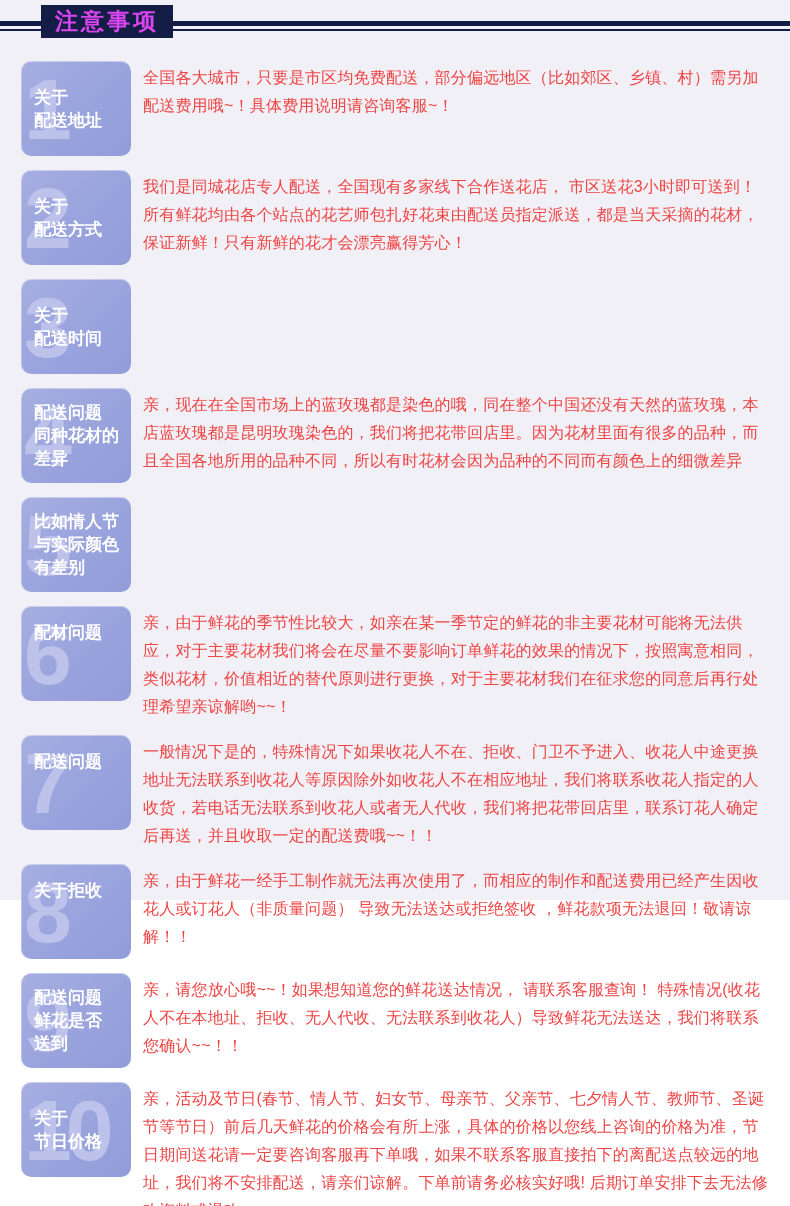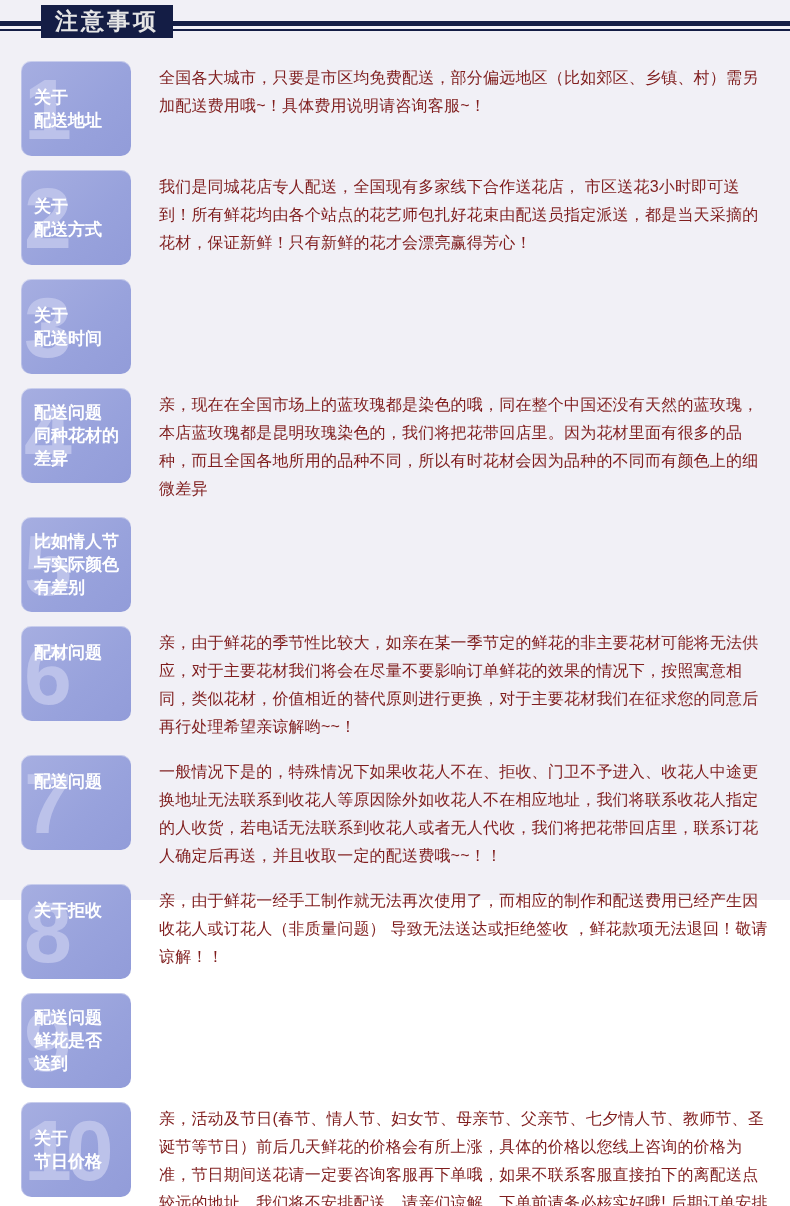--- a/index.html
+++ b/index.html
@@ -33,21 +33,21 @@
     height: 2px;
     background: #141d45;
   }
   .title-box {
     position: absolute;
     left: 41px;
     top: 0;
     width: 132px;
     height: 33px;
     background: #141d45;
-    color: #e5e5e5;
+    color: #d946ef;
     font-size: 23px;
     font-weight: bold;
     letter-spacing: 3px;
     display: flex;
     align-items: center;
     justify-content: center;
   }
 
   
   .sections {
@@ -93,26 +93,26 @@
     color: #ffffff;
     font-weight: bold;
     font-size: 17px;
     line-height: 23px;
   }
   .row.single .label-text {
     justify-content: flex-start;
     padding-top: 15px;
   }
   .body-text {
-    margin: 0 0 0 28px;
+    margin: 0 0 0 12px;
     padding-top: 3px;
     flex: 1;
     font-size: 16px;
     line-height: 28px;
-    color: #7f1d1d;
+    color: #ef4444;
     letter-spacing: 0.2px;
   }
 </style>
 </head>
 <body>
 
 <div class="page">
 
   <div class="header-rule">
     <div class="rule-thick"></div>
@@ -209,20 +209,21 @@
 
     <div class="row">
       <div class="label-box">
         <span class="big-num">9</span>
         <div class="label-text">
           <span>配送问题</span>
           <span>鲜花是否</span>
           <span>送到</span>
         </div>
       </div>
+      <p class="body-text">亲，请您放心哦~~！如果想知道您的鲜花送达情况， 请联系客服查询！ 特殊情况(收花人不在本地址、拒收、无人代收、无法联系到收花人）导致鲜花无法送达，我们将联系您确认~~！！</p>
     </div>
 
     <div class="row">
       <div class="label-box">
         <span class="big-num">10</span>
         <div class="label-text">
           <span>关于</span>
           <span>节日价格</span>
         </div>
       </div>

